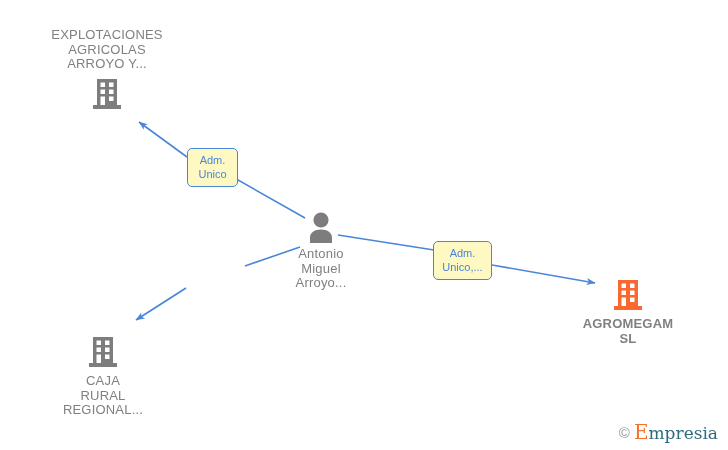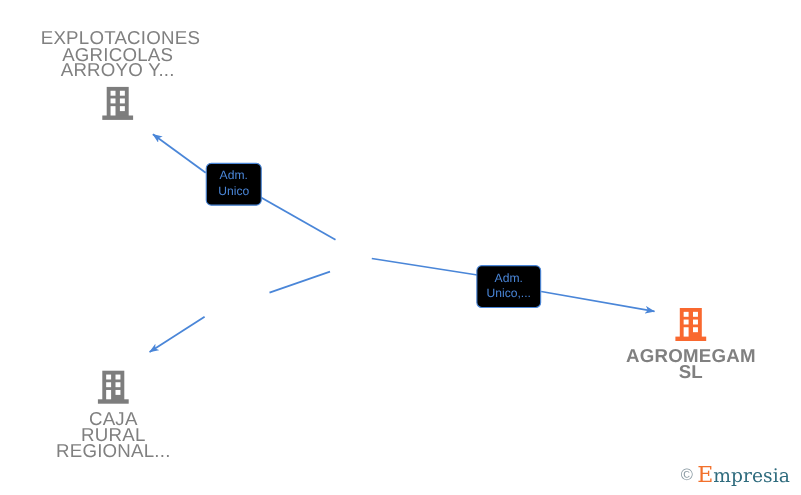--- a/index.html
+++ b/index.html
@@ -33,39 +33,39 @@
     text-align: center;
     user-select: none;
   }
   .node-icon {
     display: block;
     margin: 0 auto;
   }
   .node-label {
     display: block;
     margin-top: 4px;
-    font-size: 17px;
+    font-size: 13px;
     line-height: 14.5px;
     color: #808080;
     letter-spacing: .2px;
     white-space: pre-line;
   }
   .node-label.bold {
     font-weight: bold;
   }
   .node-label.above {
     margin-top: 0;
     margin-bottom: 4px;
   }
 
   
   .edge-label {
     position: absolute;
     box-sizing: border-box;
-    background: #000000;
+    background: #fef9c3;
     border: 1px solid #4a86d8;
     border-radius: 5px;
     color: #4a86d8;
     font-size: 11px;
     line-height: 14px;
     text-align: center;
     padding: 4px 6px 5px 6px;
     white-space: pre-line;
     z-index: 5;
   }
@@ -133,20 +133,29 @@
       <rect x="4" y="29" width="28" height="4" fill="#7d7d7d"></rect>
       <rect x="11.5" y="6.5" width="4.5" height="4.5" fill="#ffffff"></rect>
       <rect x="20" y="6.5" width="4.5" height="4.5" fill="#ffffff"></rect>
       <rect x="11.5" y="13.5" width="4.5" height="4.5" fill="#ffffff"></rect>
       <rect x="20" y="13.5" width="4.5" height="4.5" fill="#ffffff"></rect>
       <rect x="11.5" y="20.5" width="4.5" height="8.5" fill="#ffffff"></rect>
       <rect x="20" y="20.5" width="4.5" height="4.5" fill="#ffffff"></rect>
     </svg>
   </div>
 
+  <div class="node" style="left:251px; top:211px;">
+    <svg class="node-icon" width="34" height="32" viewBox="0 0 34 32">
+      <circle cx="17" cy="9" r="7.6" fill="#7d7d7d"></circle>
+      <path d="M17 18.6c-6.6 0-11 3.4-11 7.8V32h22v-5.6c0-4.4-4.4-7.8-11-7.8z" fill="#7d7d7d"></path>
+    </svg>
+    <span class="node-label">Antonio
+Miguel
+Arroyo...</span>
+  </div>
 
   <div class="node" style="left:33px; top:334px;">
     <svg class="node-icon" width="36" height="36" viewBox="0 0 36 36">
       <rect x="8" y="3" width="20" height="28" fill="#7d7d7d"></rect>
       <rect x="4" y="29" width="28" height="4" fill="#7d7d7d"></rect>
       <rect x="11.5" y="6.5" width="4.5" height="4.5" fill="#ffffff"></rect>
       <rect x="20" y="6.5" width="4.5" height="4.5" fill="#ffffff"></rect>
       <rect x="11.5" y="13.5" width="4.5" height="4.5" fill="#ffffff"></rect>
       <rect x="20" y="13.5" width="4.5" height="4.5" fill="#ffffff"></rect>
       <rect x="11.5" y="20.5" width="4.5" height="8.5" fill="#ffffff"></rect>

